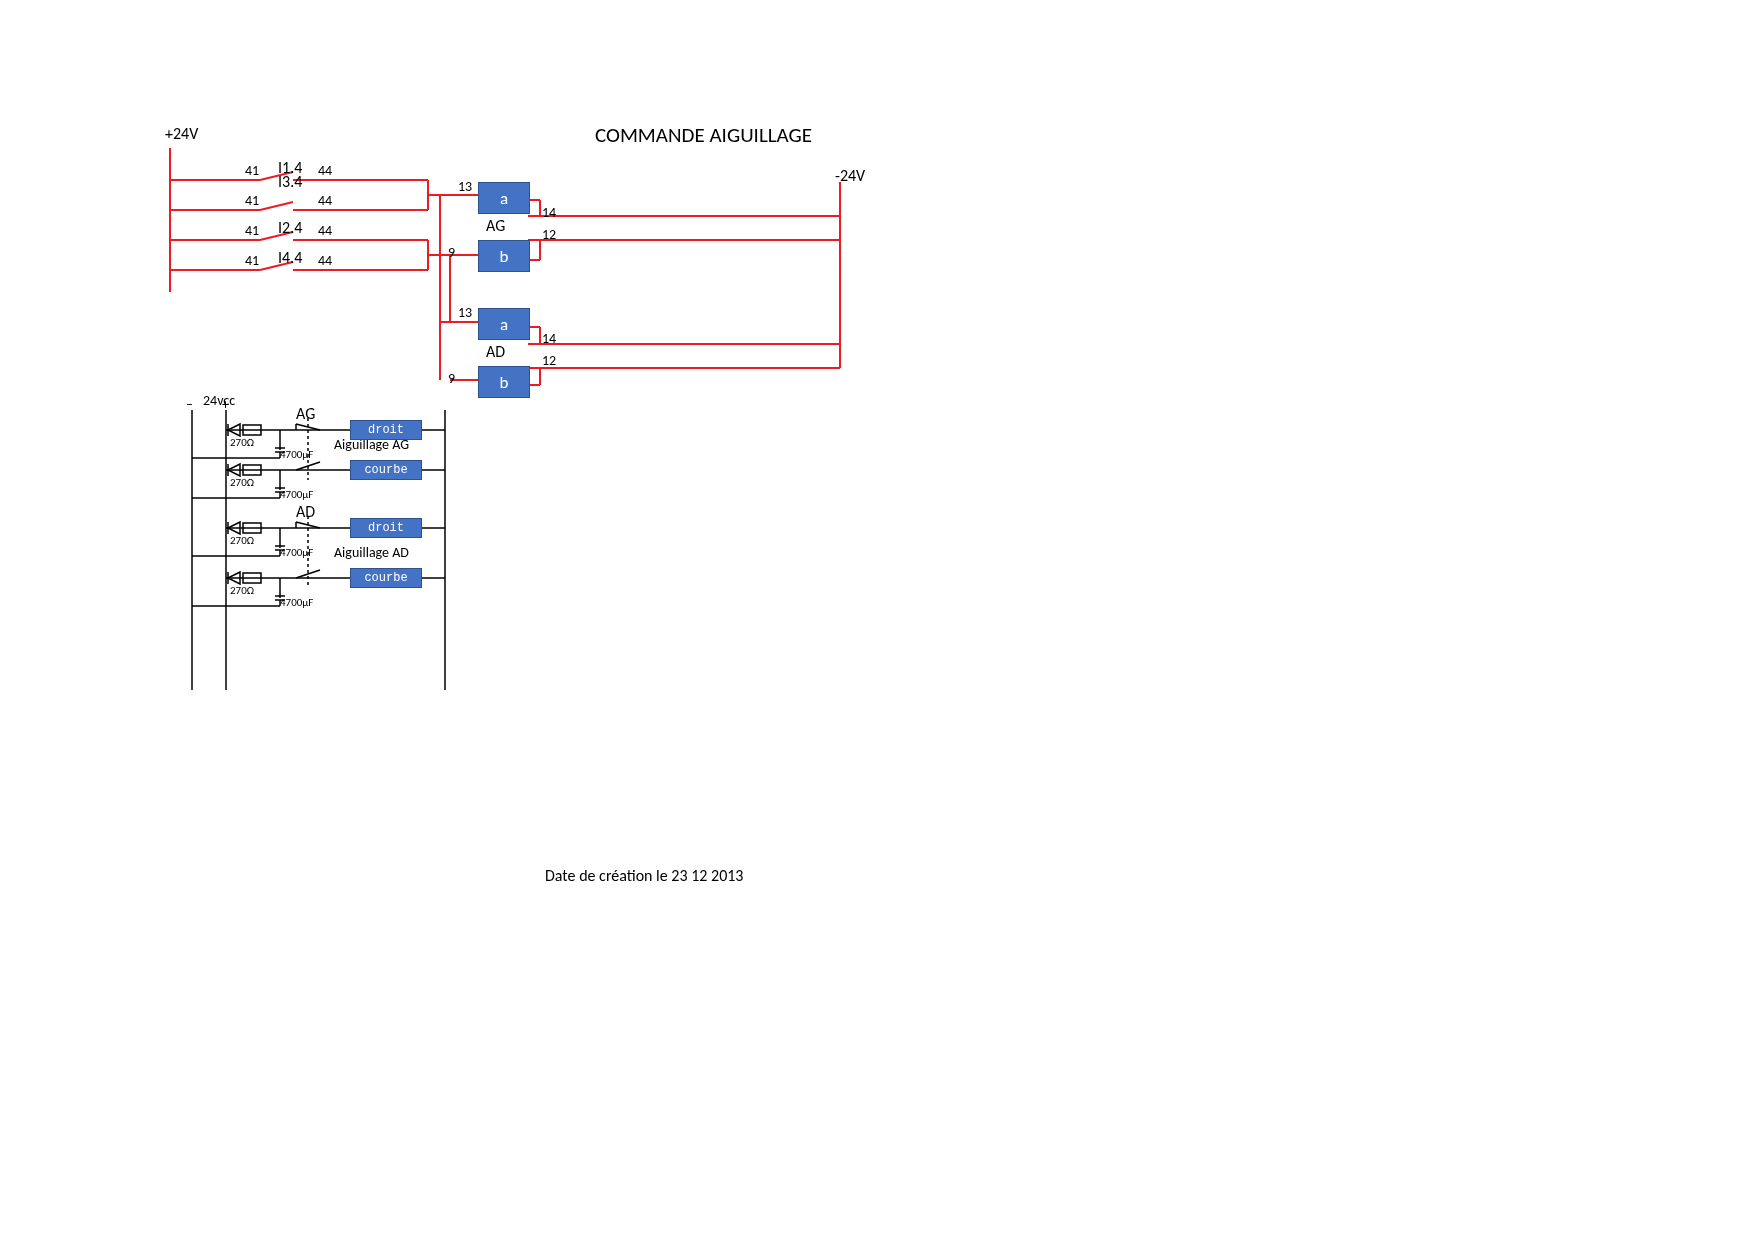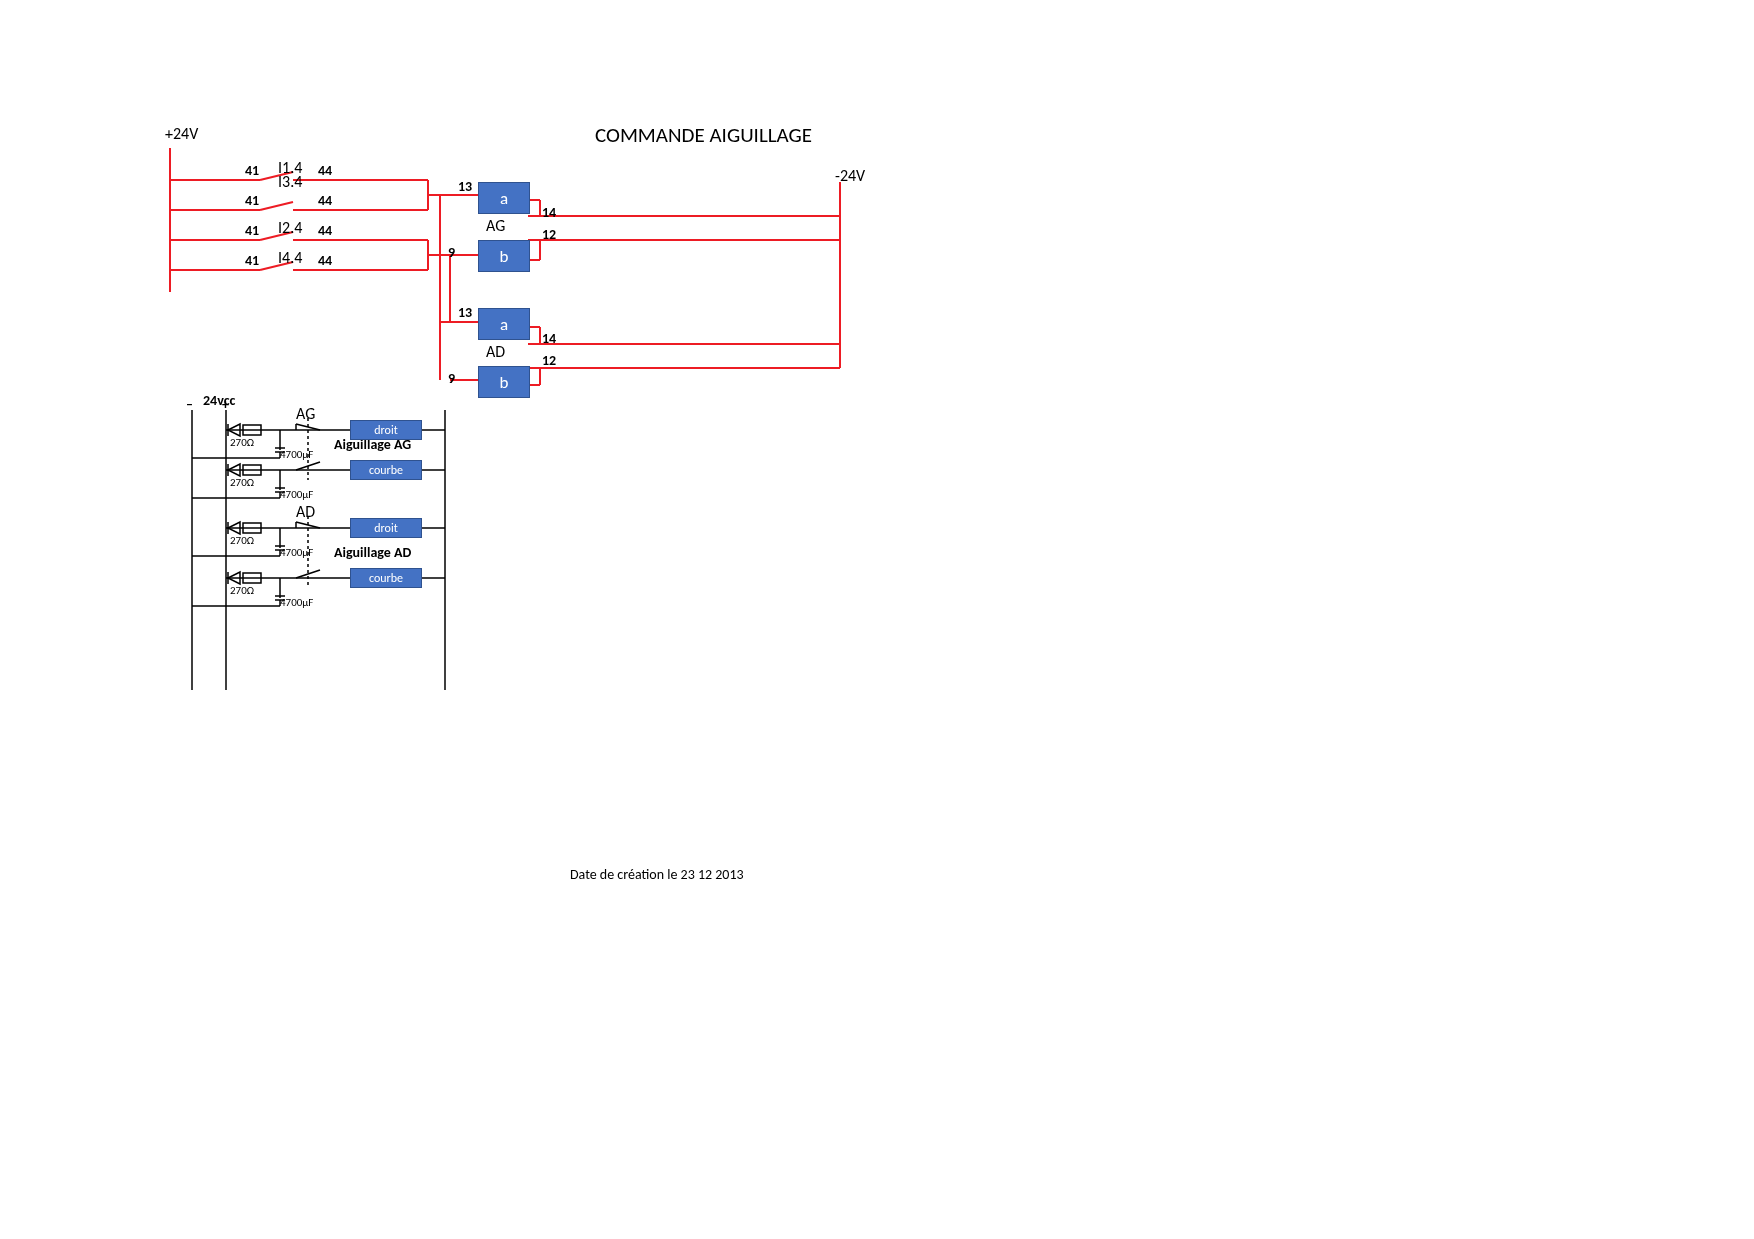--- a/index.html
+++ b/index.html
@@ -6,33 +6,33 @@
     margin: 0;
     font-family: "Calibri", Arial, sans-serif;
     background: #fff;
     width: 1754px;
     height: 1239px;
     position: relative;
   }
   .stage { position: absolute; left: 0; top: 0; }
   .lbl { position: absolute; white-space: nowrap; }
   .t { font-size: 16px; }
-  .s { font-size: 14px; font-weight: bold; }
+  .s { font-size: 14px; }
   .title { font-size: 21px; }
   .block {
     position: absolute;
     background: #4472c4;
     border: 1px solid #2f528f;
     color: #fff;
     display: flex;
     align-items: center;
     justify-content: center;
   }
   .relay { width: 50px; height: 30px; font-size: 17px; }
-  .switchbox { width: 70px; height: 18px; font-size: 12px; }
+  .switchbox { width: 70px; height: 18px; font-size: 12px; font-family: Liberation Mono, monospace; }
 </style>
 </head>
 <body>
 
 <svg class="stage" width="1754" height="1239">
 
   <g stroke="#ed1c24" stroke-width="2" fill="none">
 
     <line x1="170" y1="148" x2="170" y2="292"></line>
 
@@ -200,13 +200,13 @@
 
 <div class="lbl t" style="left:296px;top:502px">AD</div>
 <div class="lbl s" style="left:334px;top:544px">Aiguillage AD</div>
 <div class="lbl" style="left:230px;top:534px;font-size:11px">270Ω</div>
 <div class="lbl" style="left:280px;top:546px;font-size:11px">4700µF</div>
 <div class="block switchbox" style="left:350px;top:518px">droit</div>
 <div class="lbl" style="left:230px;top:584px;font-size:11px">270Ω</div>
 <div class="lbl" style="left:280px;top:596px;font-size:11px">4700µF</div>
 <div class="block switchbox" style="left:350px;top:568px">courbe</div>
 
-<div class="lbl" style="left:570px;top:866px;font-size:14px">Date de création le 23 12 2013</div>
+<div class="lbl" style="left:545px;top:866px;font-size:16px">Date de création le 23 12 2013</div>
 
 </body></html>

